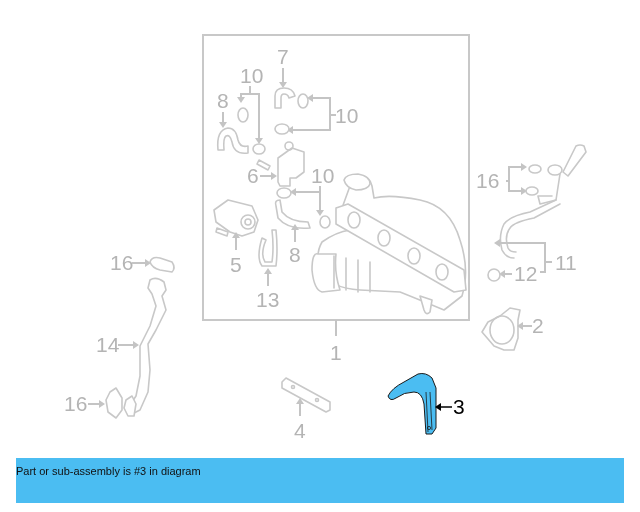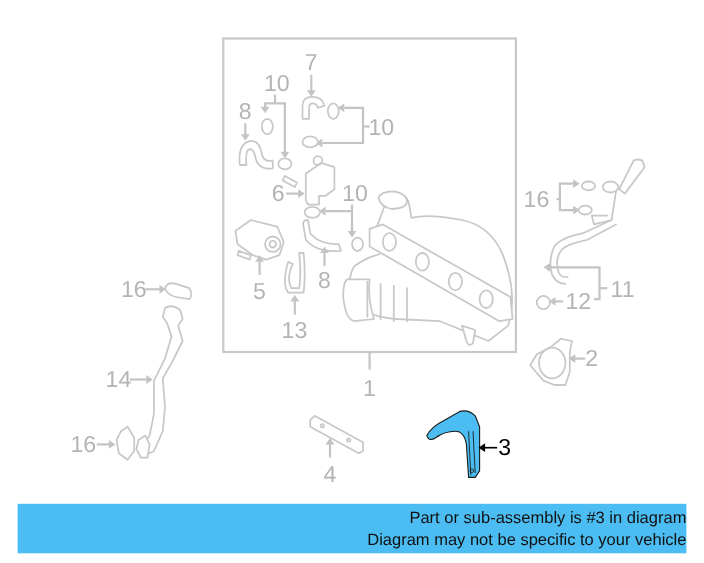--- a/index.html
+++ b/index.html
@@ -6,22 +6,22 @@
   body { width: 640px; height: 512px; position: relative; overflow: hidden;
          font-family: "Liberation Sans", sans-serif; }
   #diagram { position: absolute; left: 0; top: 0; width: 640px; height: 512px; }
   .lbl { font-family: "Liberation Sans", sans-serif; font-size: 21px; fill: #b4b4b4; }
   .lbl-hi { font-family: "Liberation Sans", sans-serif; font-size: 21px; fill: #000000; }
   .ln { stroke: #c4c4c4; stroke-width: 2; fill: none; }
   .part { stroke: #c8c8c8; stroke-width: 1.6; fill: #ffffff; stroke-linejoin: round; stroke-linecap: round; }
   .partf { stroke: #c8c8c8; stroke-width: 1.6; fill: none; stroke-linejoin: round; stroke-linecap: round; }
   .ah { fill: #c4c4c4; }
   #banner { position: absolute; left: 16px; top: 458px; width: 608px; height: 45px;
-            background: #4bbdf2; text-align: right; color: #111111;
-            font-family: "Liberation Sans", sans-serif; font-size: 15px; line-height: 20px;
+            background: #4bbdf2; text-align: left; color: #111111;
+            font-family: "Liberation Sans", sans-serif; font-size: 11px; line-height: 20px;
             padding-top: 3px; box-sizing: border-box; }
   #banner div { white-space: nowrap; }
 </style>
 </head>
 <body>
 
 <svg id="diagram" viewBox="0 0 640 512" xmlns="http://www.w3.org/2000/svg">
 
   <rect x="203" y="35" width="266" height="285" fill="none" stroke="#c8c8c8" stroke-width="2"></rect>
   <line class="ln" x1="336" y1="320" x2="336" y2="336"></line>
@@ -156,14 +156,13 @@
     <path d="M430 392 L432 430" stroke="#1a1a1a" stroke-width="0.8" fill="none"></path>
     <circle cx="429" cy="428" r="1.6" fill="none" stroke="#1a1a1a" stroke-width="0.8"></circle>
   </g>
   <line x1="440" y1="407" x2="452" y2="407" stroke="#000" stroke-width="1.5"></line>
   <polygon points="441,403 441,411 435,407" fill="#000"></polygon>
   <text class="lbl-hi" x="453" y="414">3</text>
 </svg>
 
 <div id="banner">
   <div>Part or sub-assembly is #3 in diagram</div>
-  <div>Diagram may not be specific to your vehicle</div>
 </div>
 
 </body></html>

